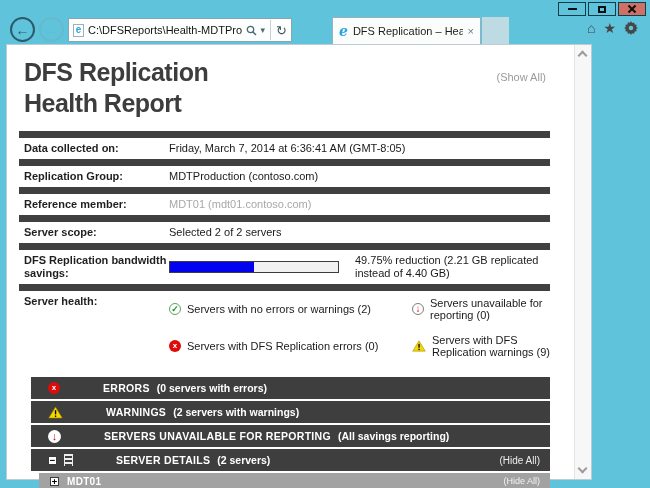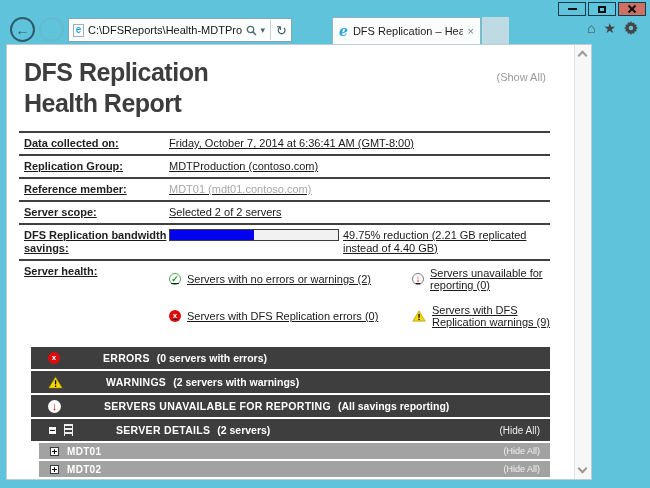--- a/index.html
+++ b/index.html
@@ -83,28 +83,28 @@
   .report { position:absolute; left:0; top:0; right:17px; bottom:0; padding:12px 24px 0 12px; }
 
   .report-title {
     font-size:25px; font-weight:bold; color:#3d3d3d; line-height:31px; letter-spacing:-0.5px;
     padding-left:5px;
   }
   .show-all { position:absolute; right:28px; top:26px; font-size:11px; color:#9a9a9a; }
 
   .info-table { margin-top:12px; }
   .info-row {
-    display:flex; align-items:flex-start; border-top:2px solid #404040;
-    padding:4px 0 4px 5px; font-size:11px; color:#1a1a1a;text-decoration:underline;
+    display:flex; align-items:flex-start; border-top:7px solid #404040;
+    padding:4px 0 4px 5px; font-size:11px; color:#1a1a1a;
   }
   .info-label { width:145px; flex-shrink:0; font-weight:bold; color:#1f1f1f; line-height:13px; }
   .info-value { line-height:13px; }
   .muted { color:#a8a8a8; }
 
-  .bw-value { display:flex; gap:4px; }
+  .bw-value { display:flex; align-items:center; gap:16px; }
   .progress { width:170px; height:12px; border:1px solid #3c3c3c; background:#f1f1f1; flex-shrink:0; }
   .progress-fill { height:100%; background:#0202ee; }
 
   .health-grid {
     display:grid; grid-template-columns:243px 1fr; row-gap:13px; padding-top:2px; padding-bottom:6px;
   }
   .health-item { display:flex; align-items:center; gap:6px; font-size:11px; color:#1a1a1a; }
 
   .ic { display:inline-flex; align-items:center; justify-content:center; flex-shrink:0; line-height:1; }
   .ic-ok {
@@ -225,21 +225,21 @@
       <div class="report-title">
         <div>DFS Replication</div>
         <div>Health Report</div>
       </div>
       <span class="show-all">(Show All)</span>
 
       <div class="info-table">
 
         <div class="info-row">
           <span class="info-label">Data collected on:</span>
-          <span class="info-value">Friday, October 7, 2014 at 6:36:41 AM (GMT-8:00)</span>
+          <span class="info-value">Friday, March 7, 2014 at 6:36:41 AM (GMT-8:05)</span>
         </div>
 
         <div class="info-row">
           <span class="info-label">Replication Group:</span>
           <span class="info-value">MDTProduction (contoso.com)</span>
         </div>
 
         <div class="info-row">
           <span class="info-label">Reference member:</span>
           <span class="info-value muted">MDT01 (mdt01.contoso.com)</span>

